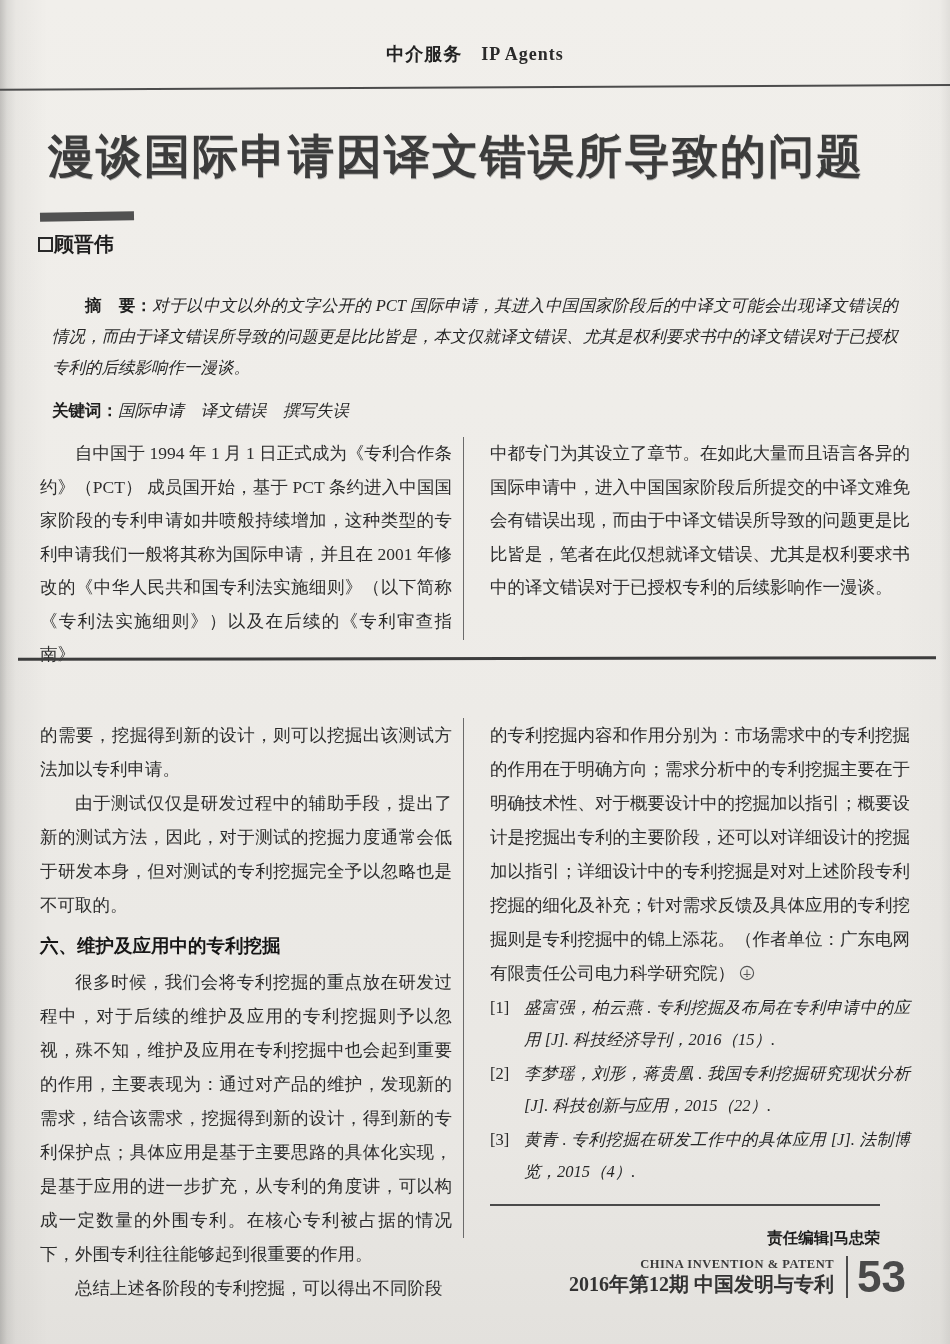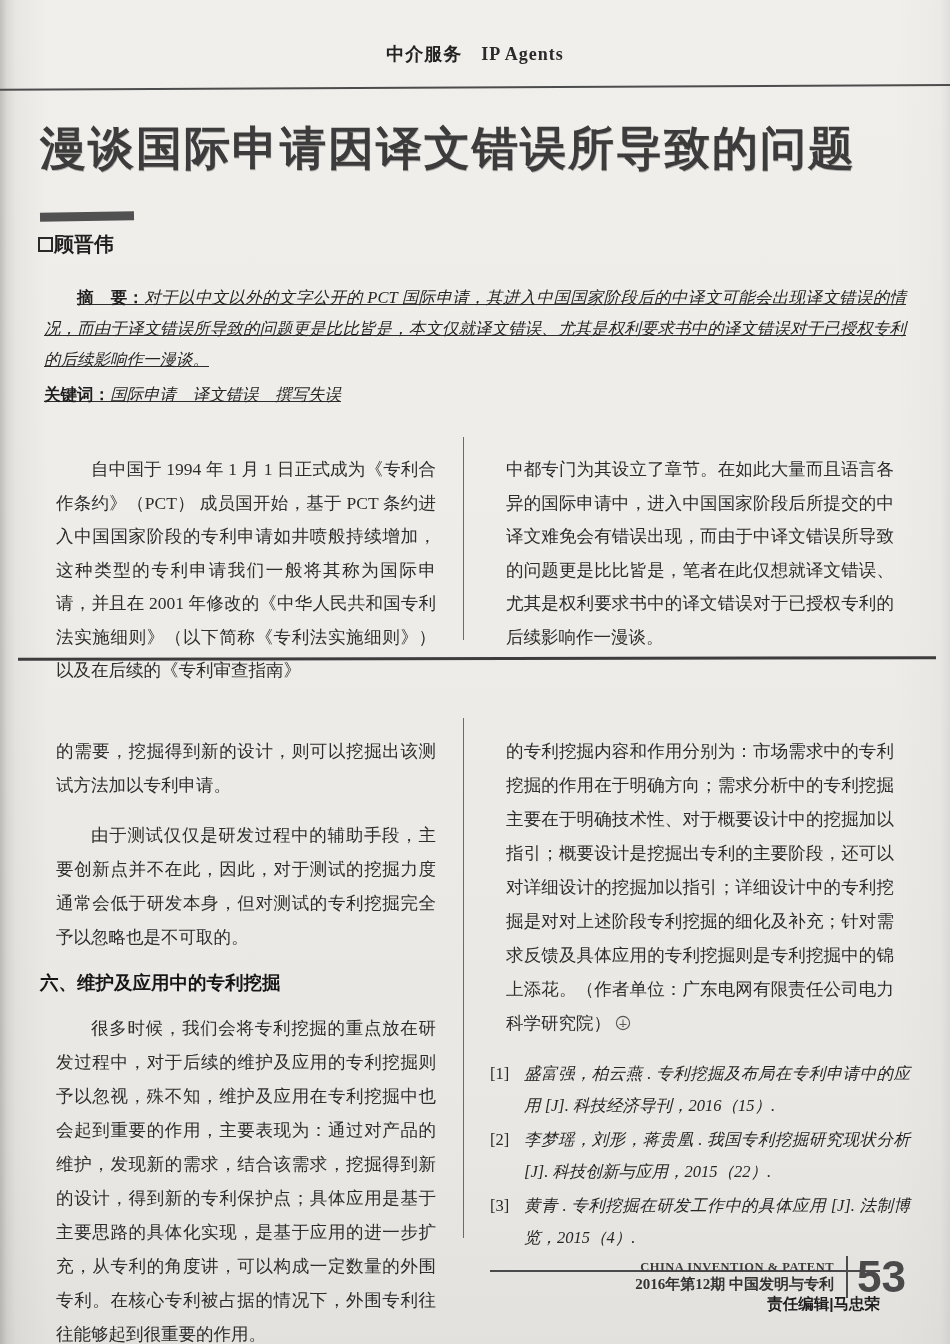--- a/index.html
+++ b/index.html
@@ -32,21 +32,21 @@
     font-family: "Liberation Serif", "DejaVu Serif", serif;
     font-weight: bold; font-size: 18px; color: #2a2a2a; margin-left: 14px;
   }
   .hdr-rule {
     position: absolute; top: 84px; left: -4px; width: 958px; height: 2px;
     background: #4c4c4c; transform: rotate(-0.28deg); transform-origin: right center;
   }
 
   
   .title {
-    position: absolute; left: 40px; top: 118px; margin: 0; width: 880px;
+    position: absolute; left: 40px; top: 118px; margin: 8px; width: 880px;
     font-family: Liberation Mono, monospace;
     font-weight: bold; font-size: 46px; letter-spacing: 2px; color: #3c3c3c;
     text-shadow: 0.5px 0.5px 0 rgba(60,60,60,0.35);
     white-space: nowrap;
   }
   .title-bar {
     position: absolute; left: 40px; top: 212px; width: 94px; height: 9px;
     background: #515151; transform: rotate(-0.8deg);
   }
   .author-line {
@@ -58,35 +58,35 @@
   .author-square {
     display: inline-block; width: 15px; height: 15px;
     border: 2px solid #2a2a2a; background: transparent;
   }
 
   
   .abstract {
     position: absolute; left: 40px; top: 278px; width: 870px;
     font-size: 16.5px; line-height: 31px;
   }
-  .abstract p { margin: 4px; text-align: justify; text-decoration: underline; }
+  .abstract p { margin: 12px; text-align: justify; }
   .abstract .lead { text-indent: 2em; }
   .bold-label {
     font-family: "Liberation Sans", "DejaVu Sans", sans-serif;
     font-weight: bold; font-style: normal; color: #1e1e1e;
   }
   .kai { font-style: italic; color: #262626; }
   .keywords-line { margin-top: 2px !important; }
 
   
   .two-col { position: absolute; left: 40px; width: 870px; display: flex; }
   .top-cols { top: 437px; }
   .bottom-cols { top: 718px; }
   .col { font-size: 17.5px; }
-  .col p { margin: 16px; text-align: justify; }
+  .col p { margin: 0; text-align: justify; }
   .col-l { width: 412px; }
   .col-r { width: 420px; }
   .vdivider { width: 1px; background: #6b6b6b; margin-left: 11px; margin-right: 26px; }
   .top-cols .vdivider { height: 203px; }
   .bottom-cols .vdivider { height: 520px; }
   .top-cols .col p { line-height: 33.5px; }
   .bottom-cols .col p { line-height: 34px; }
   .indent { text-indent: 2em; }
 
   .section-rule {
@@ -125,21 +125,21 @@
     position: absolute; top: 1255px; right: 44px;
     display: flex; align-items: center;
   }
   .footer-text { text-align: right; line-height: 1.25; }
   .f-en {
     font-family: "Liberation Serif", "DejaVu Serif", serif;
     font-weight: bold; font-size: 12.5px; letter-spacing: 0.5px; color: #3b3b3b;
   }
   .f-cn {
     font-family: "Liberation Serif", "DejaVu Serif", serif;
-    font-weight: bold; font-size: 15px; color: #333;
+    font-weight: bold; font-size: 20px; color: #333;
   }
   .f-bar { width: 2px; height: 42px; background: #4c4c4c; margin: 0 9px 0 12px; }
   .f-page {
     font-family: "Liberation Sans", "DejaVu Sans", sans-serif;
     font-weight: bold; font-size: 44px; color: #4a4a4a; line-height: 1; text-align: right;
   }
 </style>
 </head>
 <body>
 
@@ -172,21 +172,21 @@
     <div class="col col-r">
       <p>中都专门为其设立了章节。在如此大量而且语言各异的国际申请中，进入中国国家阶段后所提交的中译文难免会有错误出现，而由于中译文错误所导致的问题更是比比皆是，笔者在此仅想就译文错误、尤其是权利要求书中的译文错误对于已授权专利的后续影响作一漫谈。</p>
     </div>
   </section>
 
   <div class="section-rule"></div>
 
   <section class="two-col bottom-cols">
     <div class="col col-l">
       <p>的需要，挖掘得到新的设计，则可以挖掘出该测试方法加以专利申请。</p>
-      <p class="indent">由于测试仅仅是研发过程中的辅助手段，主要创新点并不在此，因此，对于测试的挖掘力度通常会低于研发本身，但对测试的专利挖掘完全予以忽略也是不可取的。</p>
+      <p class="indent">由于测试仅仅是研发过程中的辅助手段，提出了新的测试方法，因此，对于测试的挖掘力度通常会低于研发本身，但对测试的专利挖掘完全予以忽略也是不可取的。</p>
       <h2 class="sec-heading">六、维护及应用中的专利挖掘</h2>
       <p class="indent">很多时候，我们会将专利挖掘的重点放在研发过程中，对于后续的维护及应用的专利挖掘则予以忽视，殊不知，维护及应用在专利挖掘中也会起到重要的作用，主要表现为：通过对产品的维护，发现新的需求，结合该需求，挖掘得到新的设计，得到新的专利保护点；具体应用是基于主要思路的具体化实现，是基于应用的进一步扩充，从专利的角度讲，可以构成一定数量的外围专利。在核心专利被占据的情况下，外围专利往往能够起到很重要的作用。</p>
       <p class="indent">总结上述各阶段的专利挖掘，可以得出不同阶段</p>
     </div>
     <div class="vdivider"></div>
     <div class="col col-r">
       <p><span>的专利挖掘内容和作用分别为：市场需求中的专利挖掘的作用在于明确方向；需求分析中的专利挖掘主要在于明确技术性、对于概要设计中的挖掘加以指引；概要设计是挖掘出专利的主要阶段，还可以对详细设计的挖掘加以指引；详细设计中的专利挖掘是对对上述阶段专利挖掘的细化及补充；针对需求反馈及具体应用的专利挖掘则是专利挖掘中的锦上添花。（作者单位：广东电网有限责任公司电力科学研究院）</span><span class="end-icon"><svg width="16" height="16" viewBox="0 0 16 16">
               <circle cx="8" cy="8" r="6.6" fill="none" stroke="#555" stroke-width="1.1"></circle>
               <path d="M4.5 9.5 H11.5" stroke="#555" stroke-width="1"></path>
               <path d="M8 4.5 L8 9.5" stroke="#555" stroke-width="1"></path>

